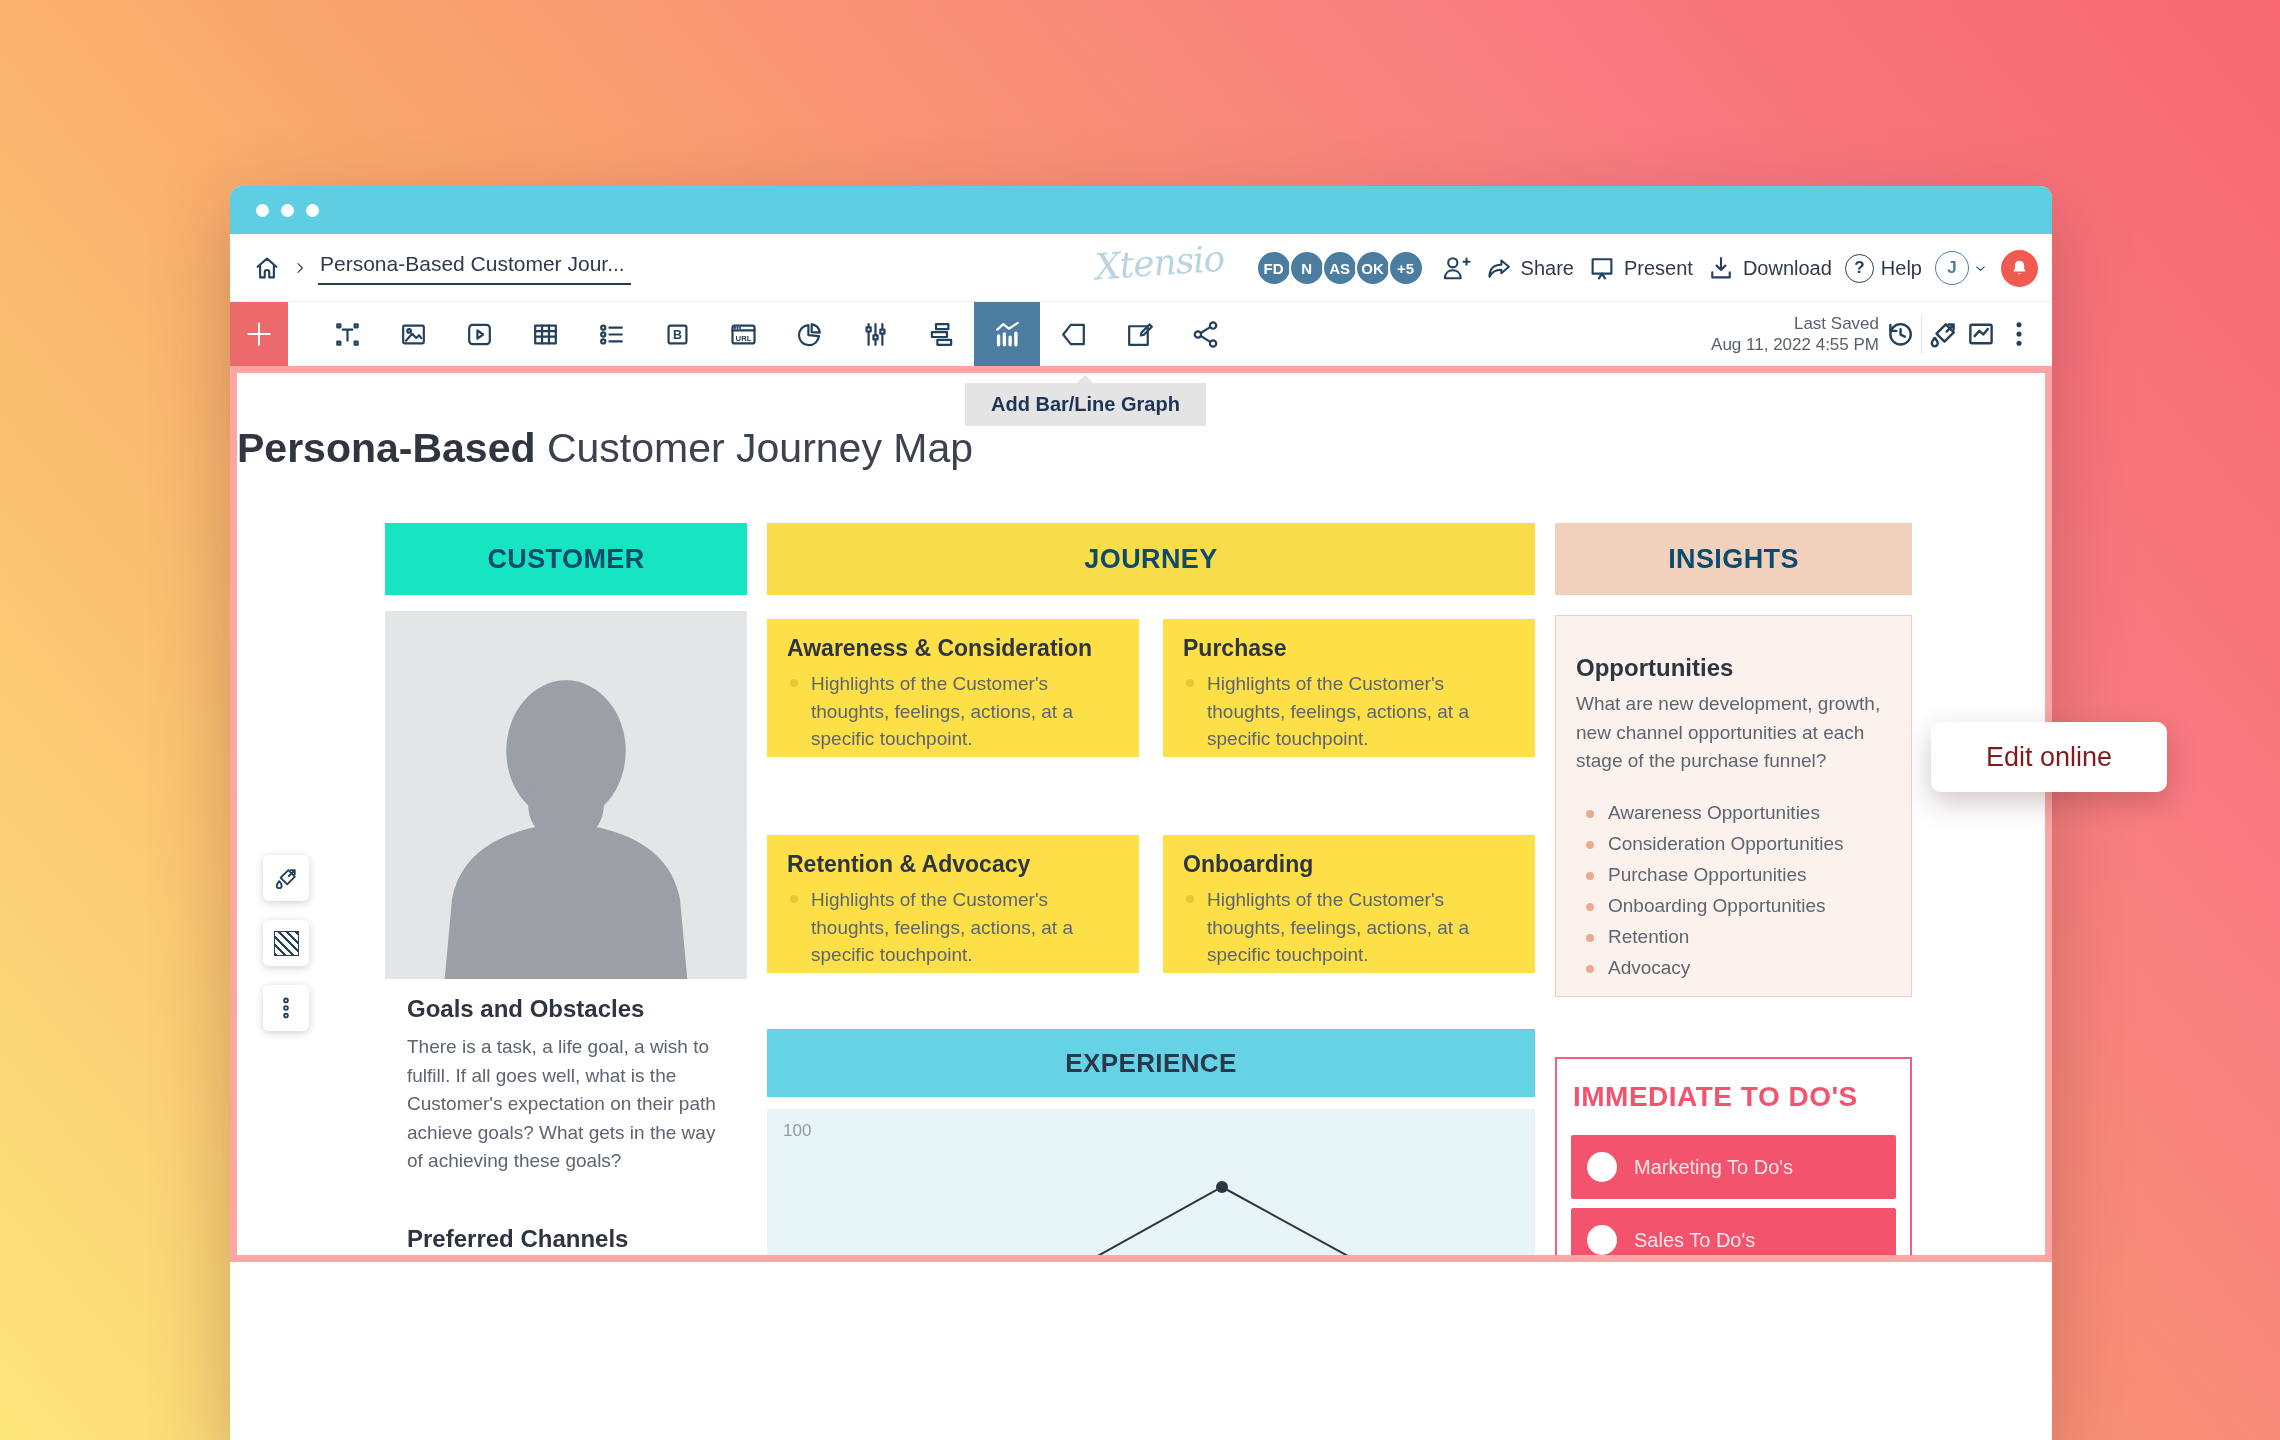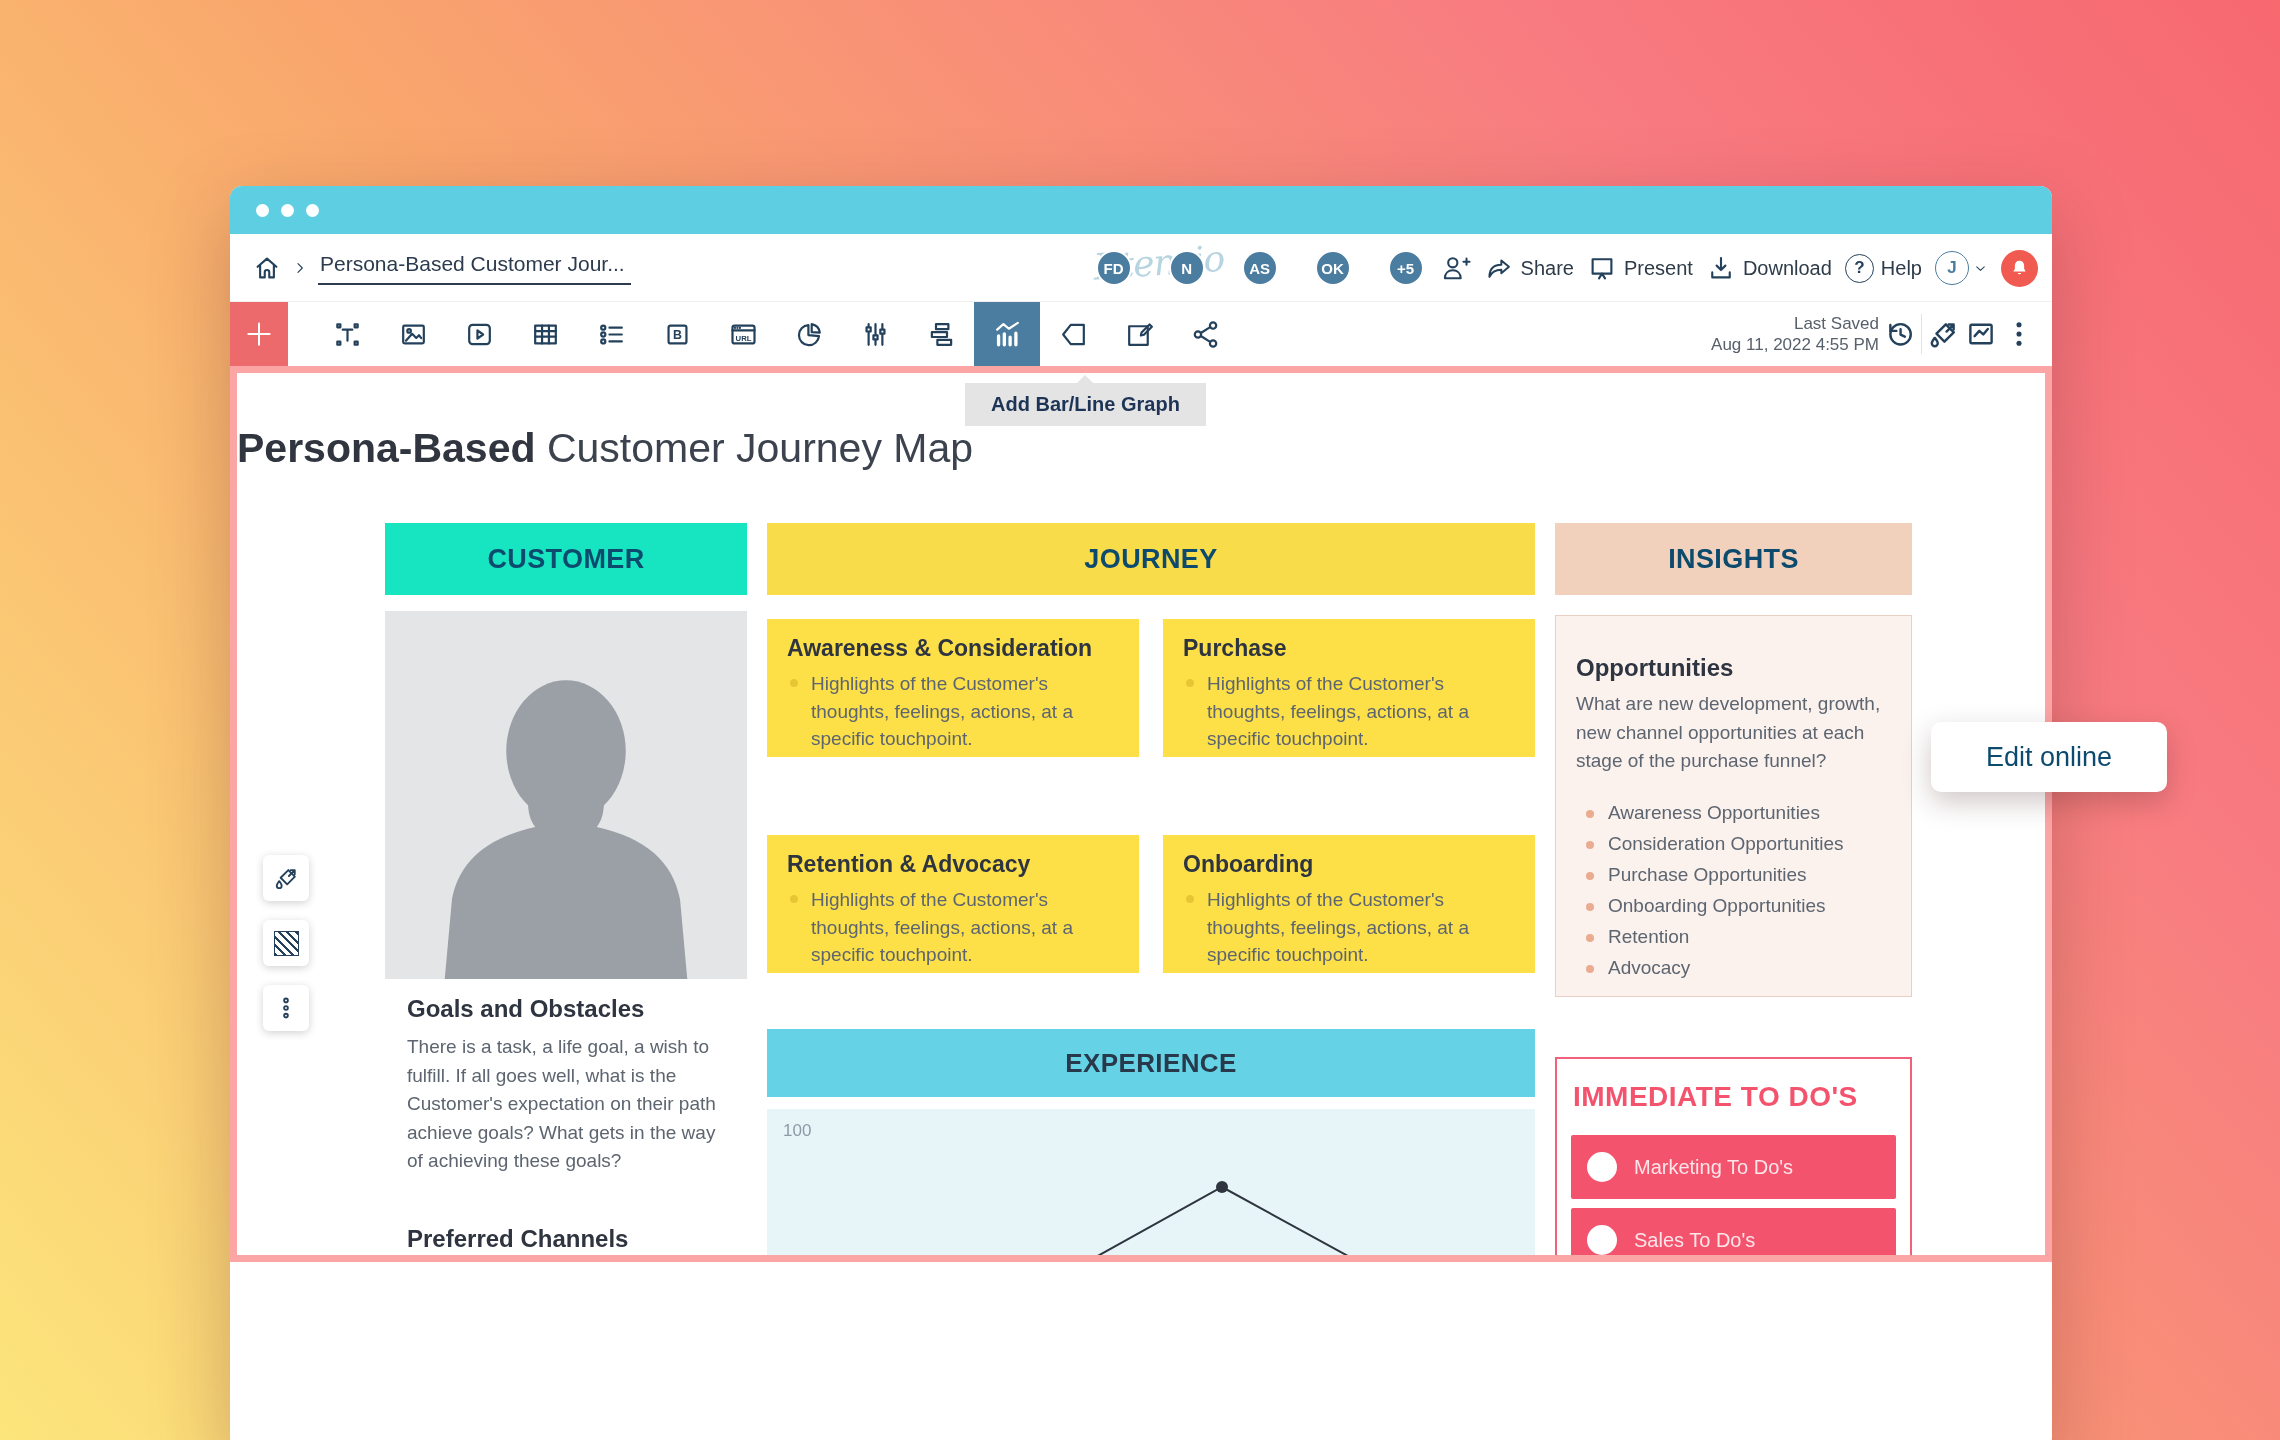--- a/index.html
+++ b/index.html
@@ -17,21 +17,21 @@
   
   .appheader{height:68px;display:flex;align-items:center;padding:0 14px 0 22px;position:relative;
              border-bottom:1px solid #f0f0f0;}
   .crumb-group{display:flex;align-items:center;gap:10px;}
   .icon{display:inline-flex;align-items:center;justify-content:center;}
   .icon svg{stroke:#24415c;fill:none;stroke-width:1.7;stroke-linecap:round;stroke-linejoin:round;}
   .breadcrumb{font-size:21px;color:#2c3b4d;border-bottom:2px solid #2c3b4d;padding:2px 6px 7px 2px;min-width:300px;}
   .logo{position:absolute;left:865px;top:8px;font-family:"DejaVu Serif",serif;font-style:italic;
         font-size:36px;color:#b7d4e1;transform:rotate(-4deg);letter-spacing:-1px;}
   .right-cluster{position:absolute;right:14px;top:0;height:68px;display:flex;align-items:center;gap:13px;}
-  .avatars{display:flex;align-items:flex-end;gap:40px;}
+  .avatars{display:flex;align-items:flex-end;}
   .av{width:36px;height:36px;border-radius:50%;background:#4b7da0;border:2px solid #fff;color:#fff;
       font-size:15px;font-weight:bold;display:flex;align-items:center;justify-content:center;margin-left:-3px;}
   .hbtn{display:flex;align-items:center;gap:7px;font-size:20px;color:#2e3b49;cursor:default;}
   .help-circle{width:29px;height:29px;border-radius:50%;border:1.8px solid #24415c;color:#24415c;font-size:17px;
       font-weight:bold;display:flex;align-items:center;justify-content:center;}
   .user-chip{display:flex;align-items:center;gap:4px;}
   .user-circle{width:34px;height:34px;border-radius:50%;border:1.8px solid #4b7da0;color:#4b7da0;font-size:17px;
       font-weight:bold;display:flex;align-items:center;justify-content:center;}
   .bell{width:37px;height:37px;border-radius:50%;background:#f05a50;display:flex;align-items:center;justify-content:center;}
 
@@ -106,21 +106,21 @@
   .float-tools{position:absolute;left:33px;top:669px;display:flex;flex-direction:column;gap:19px;z-index:5;}
   .fbtn{width:46px;height:46px;background:#fff;border-radius:6px;box-shadow:0 2px 9px rgba(0,0,0,.18);
         display:flex;align-items:center;justify-content:center;}
   .fbtn svg{width:28px;height:28px;stroke:#24415c;fill:none;stroke-width:1.6;stroke-linecap:round;stroke-linejoin:round;}
   .pattern-sq{width:25px;height:25px;border:1.7px solid #24415c;
         background:repeating-linear-gradient(45deg,#24415c 0 2px,transparent 2px 6px);}
 
   
   .edit-online{position:absolute;left:1931px;top:722px;width:236px;height:70px;background:#fff;border-radius:10px;
         box-shadow:0 10px 28px rgba(70,30,30,.25);display:flex;align-items:center;justify-content:center;
-        font-size:27px;color:#0c4a6e;z-index:9;}
+        font-size:27px;color:#7f1d1d;z-index:9;}
 </style>
 </head>
 <body>
 
 <div class="window">
 
   <div class="titlebar">
     <span class="tb-dot"></span>
     <span class="tb-dot"></span>
     <span class="tb-dot"></span>

